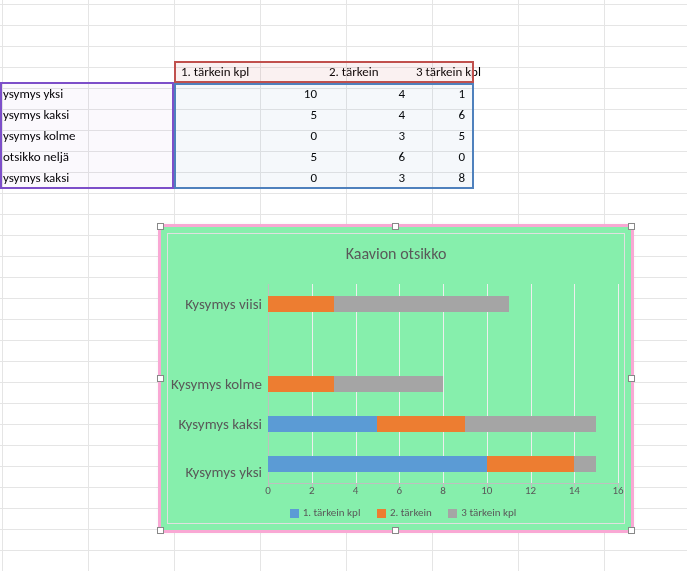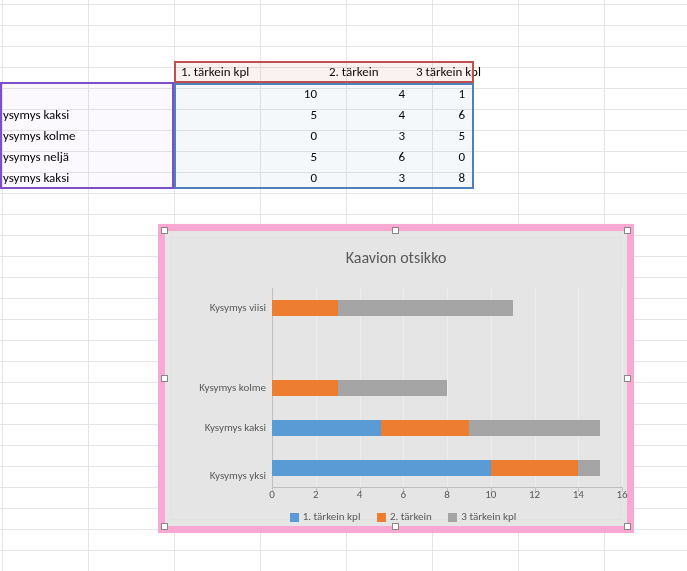--- a/index.html
+++ b/index.html
@@ -60,22 +60,22 @@
     width: 300px; height: 106px;
     border: 2px solid #4f81bd;
     background: rgba(79,129,189,0.06);
     pointer-events: none;
   }
   
   .chart {
     position: absolute;
     left: 158px; top: 224px;
     width: 476px; height: 309px;
-    background: #e5e5e5;
-    border: 7px solid #f9a8d4;
+    background: #86efac;
+    border: 3px solid #f9a8d4;
     box-shadow: 0 0 3px rgba(0,0,0,.05);
   }
   .chart-inner {
     position: absolute;
     inset: 6px;
     border: 1px solid #e0e0e0;
   }
   .handle {
     position: absolute;
     width: 7px; height: 7px;
@@ -105,21 +105,21 @@
     height: 16px;
   }
   .seg { position: absolute; top: 0; height: 16px; }
   .c1 { background: #5b9bd5; }
   .c2 { background: #ed7d31; }
   .c3 { background: #a5a5a5; }
   .ylabel {
     position: absolute;
     left: -100px; width: 94px;
     text-align: right;
-    font-size: 11px; color: #595959;
+    font-size: 15px; color: #595959;
     line-height: 16px;
   }
   .xaxis {
     position: absolute;
     left: 100px; top: 250px;
     width: 350px; height: 16px;
   }
   .xtick {
     position: absolute;
     width: 24px; margin-left: -12px;
@@ -149,35 +149,36 @@
 </head>
 <body>
 
 <div class="grid">
   <div class="gridlines"></div>
 
   <div class="cell hdr" style="left:178px;top:61px;width:82px">1. tärkein kpl</div>
   <div class="cell hdr" style="left:326px;top:61px;width:82px">2. tärkein</div>
   <div class="cell hdr" style="left:413px;top:61px;width:82px">3 tärkein kpl</div>
 
+  <div class="cell" style="left:0;top:83px;width:172px">ysymys yksi</div>
   <div class="cell num" style="left:176px;top:83px;width:144px">10</div>
   <div class="cell num" style="left:326px;top:83px;width:82px">4</div>
   <div class="cell num" style="left:413px;top:83px;width:55px">1</div>
 
   <div class="cell" style="left:0;top:104px;width:172px">ysymys kaksi</div>
   <div class="cell num" style="left:176px;top:104px;width:144px">5</div>
   <div class="cell num" style="left:326px;top:104px;width:82px">4</div>
   <div class="cell num" style="left:413px;top:104px;width:55px">6</div>
 
   <div class="cell" style="left:0;top:125px;width:172px">ysymys kolme</div>
   <div class="cell num" style="left:176px;top:125px;width:144px">0</div>
   <div class="cell num" style="left:326px;top:125px;width:82px">3</div>
   <div class="cell num" style="left:413px;top:125px;width:55px">5</div>
 
-  <div class="cell" style="left:0;top:146px;width:172px">ysymys neljä</div>
+  <div class="cell" style="left:0;top:146px;width:172px">otsikko neljä</div>
   <div class="cell num" style="left:176px;top:146px;width:144px">5</div>
   <div class="cell num" style="left:326px;top:146px;width:82px">6</div>
   <div class="cell num" style="left:413px;top:146px;width:55px">0</div>
 
   <div class="cell" style="left:0;top:167px;width:172px">ysymys kaksi</div>
   <div class="cell num" style="left:176px;top:167px;width:144px">0</div>
   <div class="cell num" style="left:326px;top:167px;width:82px">3</div>
   <div class="cell num" style="left:413px;top:167px;width:55px">8</div>
 
   <div class="sel-rows"></div>

